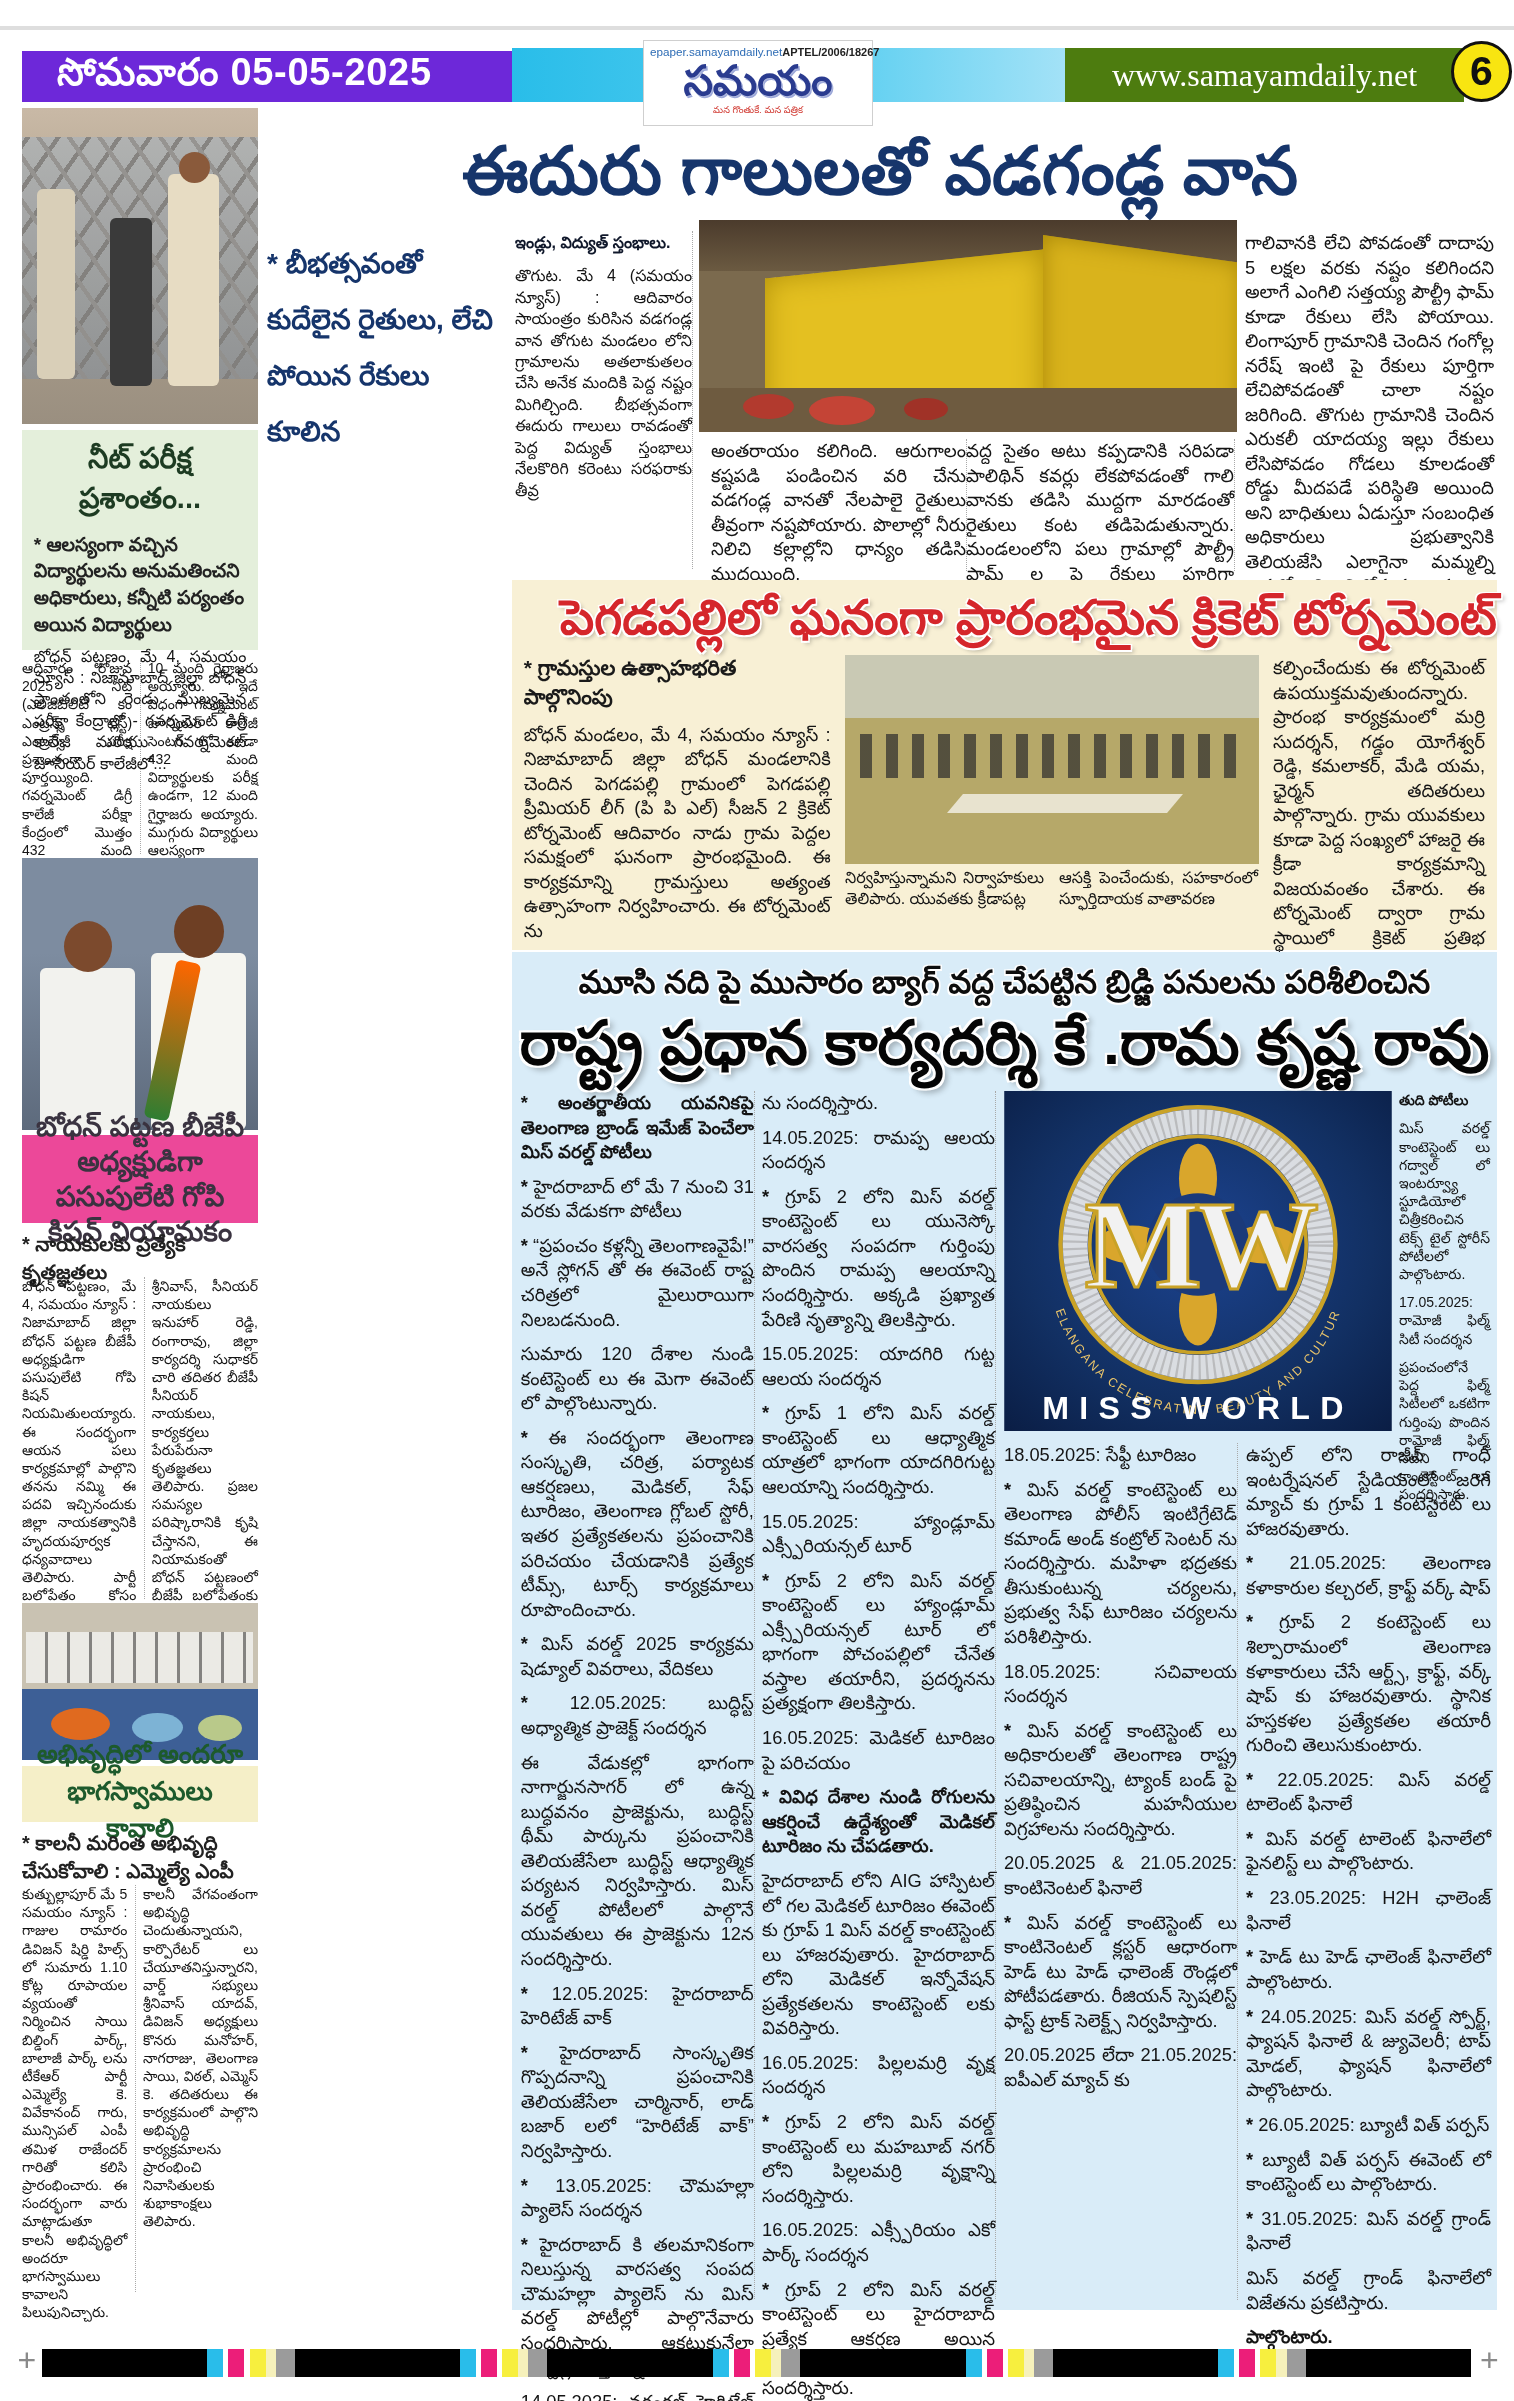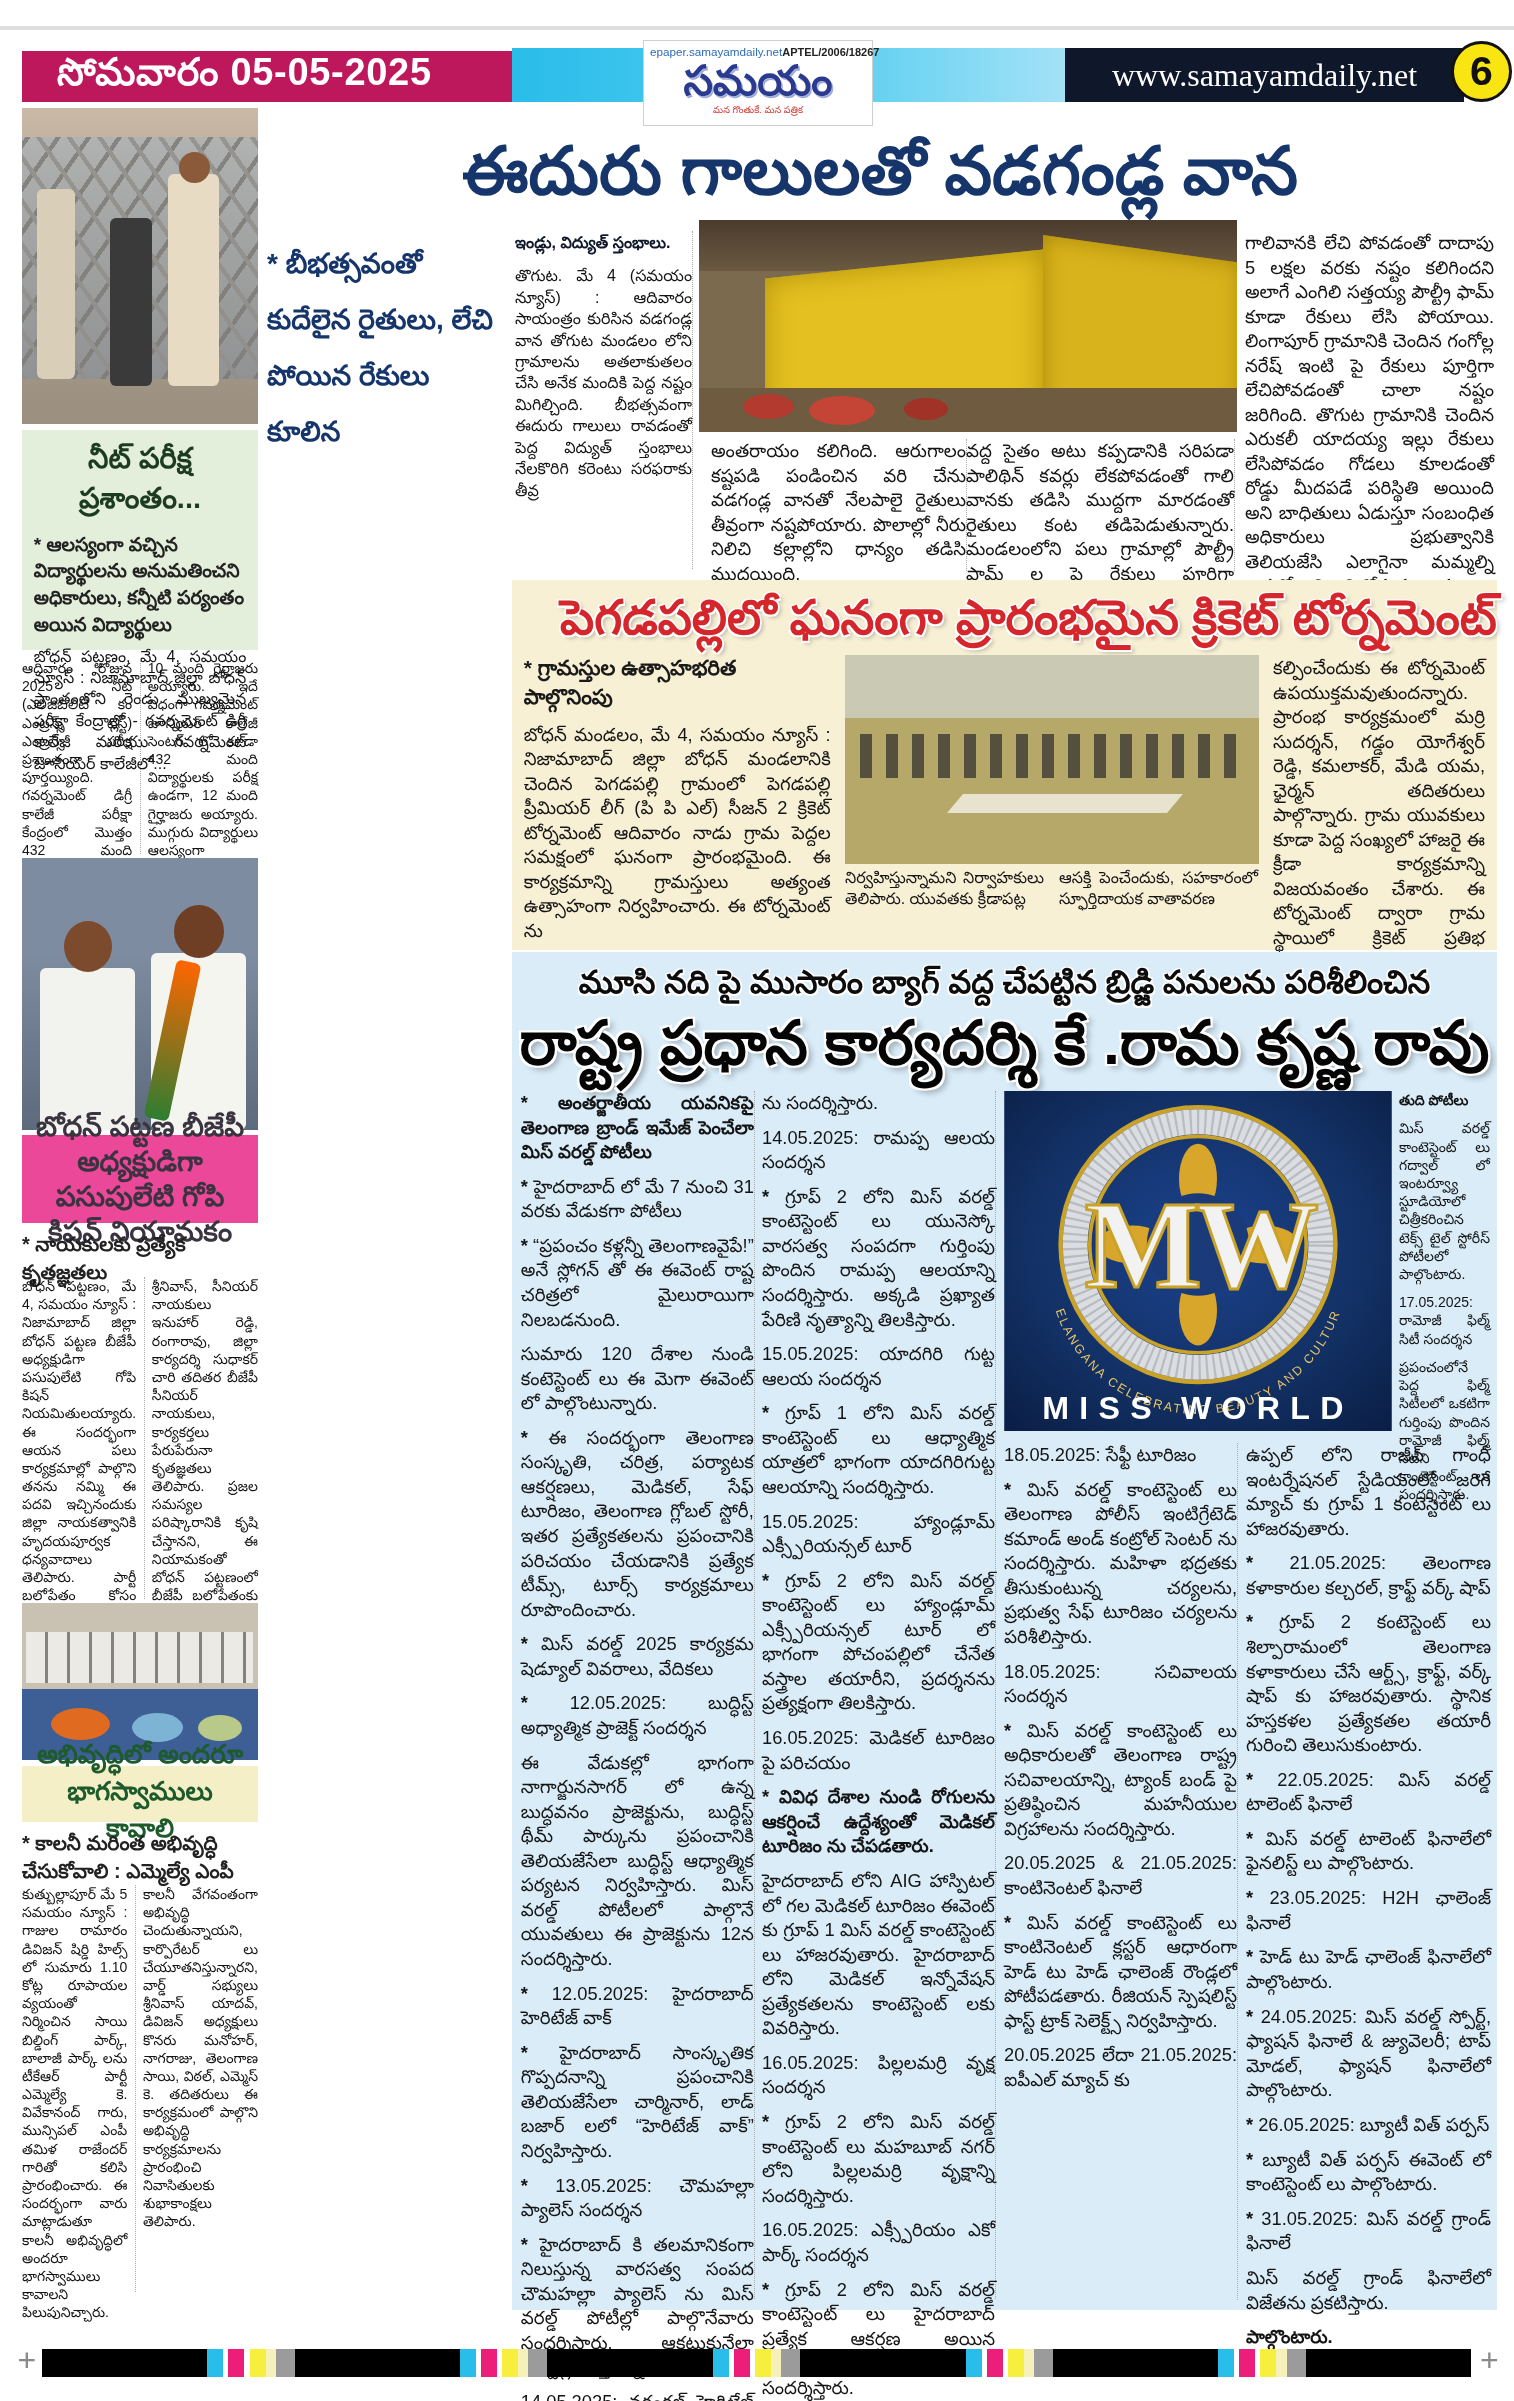--- a/index.html
+++ b/index.html
@@ -2,34 +2,34 @@
 <html style="font-size:11.7px"><head>
 <meta charset="utf-8">
 <style>
   html,body{margin:0;padding:0;background:#9a9a9a;}
   .page{position:relative;width:1515px;height:2401px;background:#ffffff;
         font-family:"Liberation Sans", sans-serif;overflow:hidden;color:#111;}
   .abs{position:absolute;}
 
   
   .top-hairline{left:0;top:26px;width:1515px;height:4.4px;background:#dedede;}
-  .date-banner{left:22px;top:51px;width:608px;height:51px;background:#be185d;
+  .date-banner{left:22px;top:51px;width:608px;height:51px;background:#6d28d9;
      clip-path:polygon(0 0,91% 0,100% 100%,0 100%);display:flex;align-items:center;}
   .date-banner span{color:#fff;font-weight:bold;font-size:38px;padding-left:35px;letter-spacing:0.7px;}
   .cyan-band{left:512px;top:48px;width:556px;height:54px;
      background:linear-gradient(90deg,#29bde9 0%,#55cdf0 55%,#a4e2f7 100%);}
   .masthead-box{left:643px;top:40px;width:230px;height:86px;background:#fff;
      border:0.7px solid #cfcfcf;box-sizing:border-box;text-align:center;}
   .masthead-row{display:flex;justify-content:space-between;align-items:center;padding:2.9px 5.9px 0 5.9px;}
   .epaper{color:#2d6cb5;font-size:11.7px;}
   .regno{color:#222;font-size:11px;font-weight:bold;}
   .masthead-title{color:#2a3b8f;font-weight:bold;font-size:42px;line-height:1.02;
      text-shadow:0 0 1.5px #fff,1.5px 1.5px 0 #9aa6d8;}
   .masthead-tagline{color:#d0342c;font-size:9.5px;margin-top:1.5px;}
-  .site-bar{left:1065px;top:48px;width:399px;height:54px;background:#0f172a;
+  .site-bar{left:1065px;top:48px;width:399px;height:54px;background:#4d7c0f;
      display:flex;align-items:center;justify-content:center;}
   .site-bar span{color:#fff;font-family:"Liberation Serif",serif;font-size:32px;}
   .page-badge{left:1451px;top:41px;width:61px;height:61px;border-radius:50%;
      background:#f8e511;border:3.7px solid #111;box-sizing:border-box;
      display:flex;align-items:center;justify-content:center;}
   .page-badge span{font-size:41px;font-weight:bold;color:#111;}
 
   
   .bodytxt{font-size:18.3px;line-height:1.34;text-align:justify;color:#141414;}
   .bodytxt.sm{font-size:16px;}

